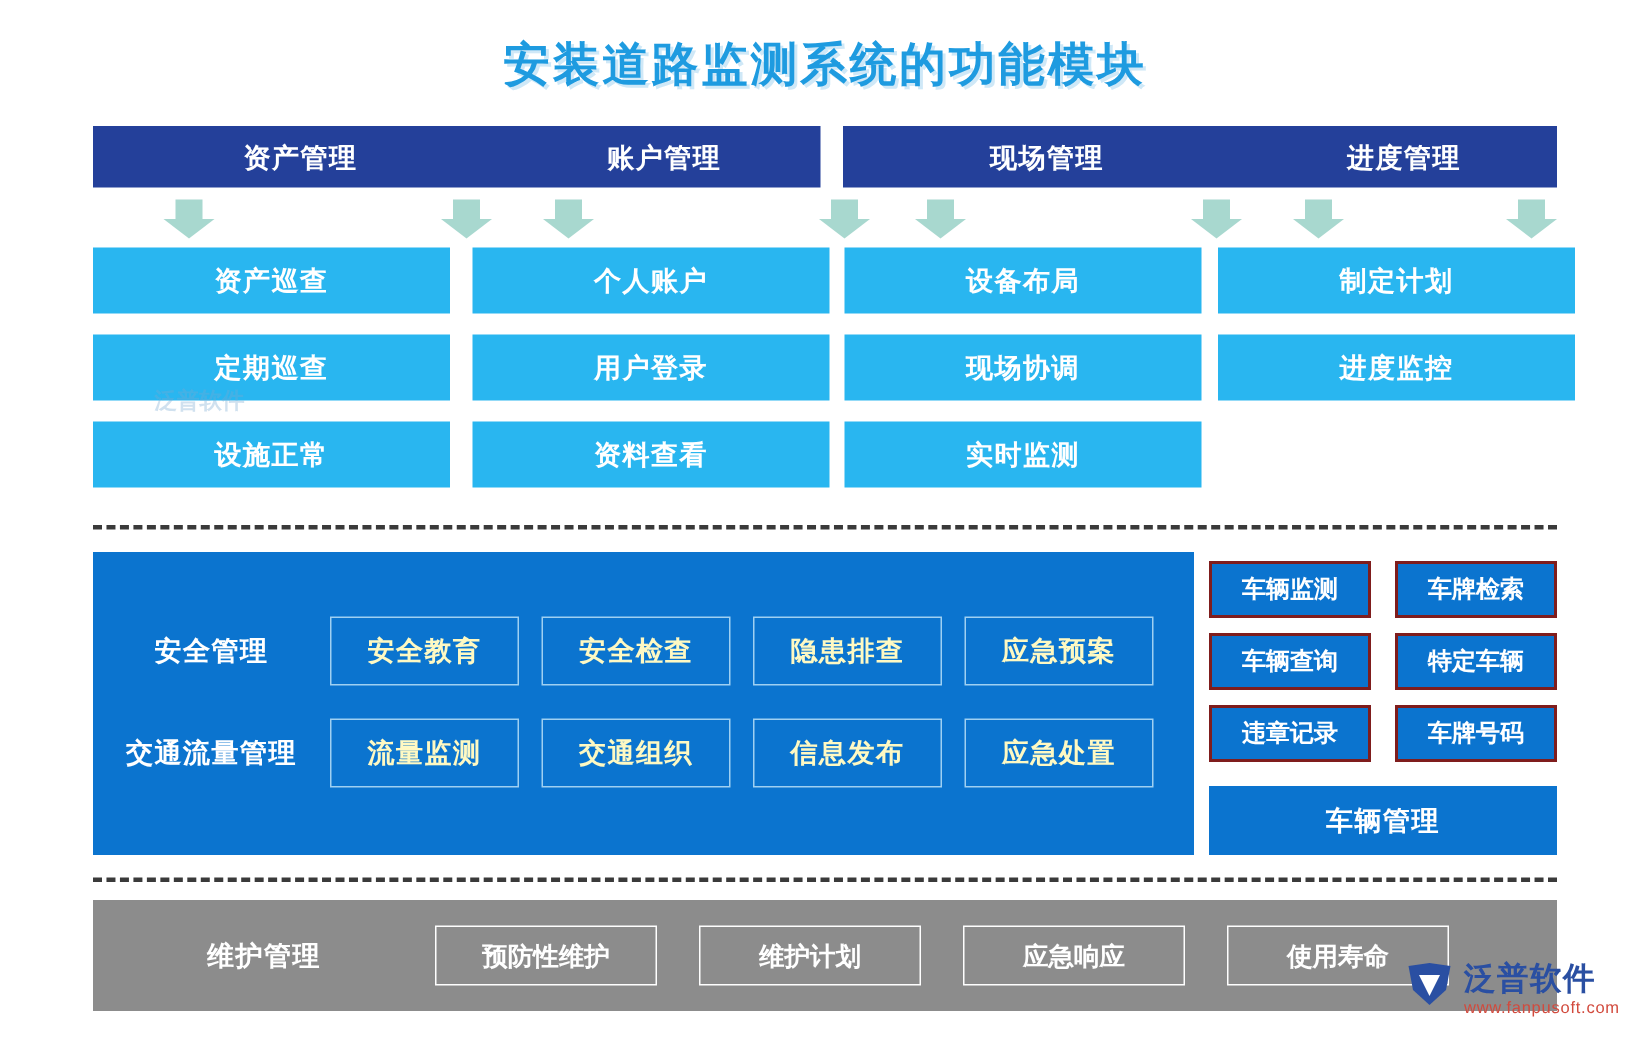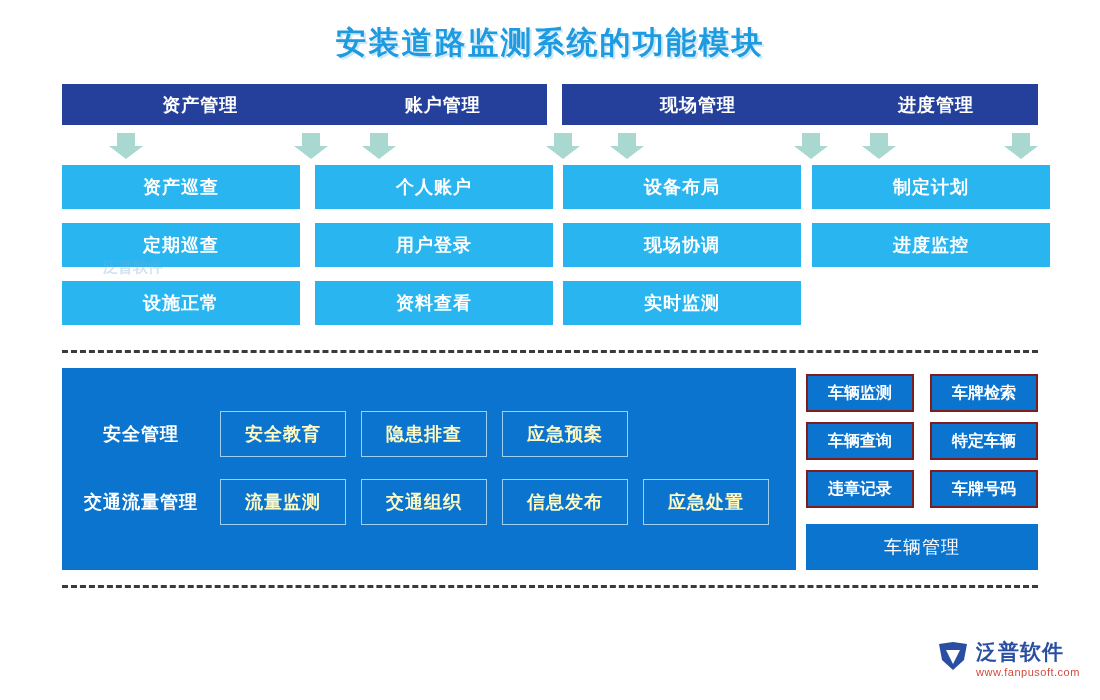--- a/index.html
+++ b/index.html
@@ -202,21 +202,21 @@
   }
   .veh-footer {
     position: absolute;
     left: 0;
     top: 156px;
     width: 232px;
     height: 46px;
     background: #0b74cf;
     color: #ffffff;
     font-size: 18px;
-    font-weight: normal;
+    font-weight: bold;
     display: flex;
     align-items: center;
     justify-content: center;
     letter-spacing: 1px;
   }
 
   
   .bot-panel {
     position: absolute;
     top: 600px;
@@ -367,20 +367,21 @@
   </div>
 
   <div class="watermark">泛普软件</div>
 
   <div class="dashed" style="top:350px"></div>
 
   <div class="mid-panel">
     <div class="mid-row r1">
       <div class="mid-label">安全管理</div>
       <div class="mid-box">安全教育</div>
+      <div class="mid-box">安全检查</div>
       <div class="mid-box">隐患排查</div>
       <div class="mid-box">应急预案</div>
     </div>
     <div class="mid-row r2">
       <div class="mid-label">交通流量管理</div>
       <div class="mid-box">流量监测</div>
       <div class="mid-box">交通组织</div>
       <div class="mid-box">信息发布</div>
       <div class="mid-box">应急处置</div>
     </div>
@@ -393,20 +394,27 @@
       <div class="veh-box" style="left:0px;   top:54px">车辆查询</div>
       <div class="veh-box" style="left:124px; top:54px">特定车辆</div>
       <div class="veh-box" style="left:0px;   top:102px">违章记录</div>
       <div class="veh-box" style="left:124px; top:102px">车牌号码</div>
     </div>
     <div class="veh-footer">车辆管理</div>
   </div>
 
   <div class="dashed" style="top:585px"></div>
 
+  <div class="bot-panel">
+    <div class="bot-label">维护管理</div>
+    <div class="bot-box">预防性维护</div>
+    <div class="bot-box">维护计划</div>
+    <div class="bot-box">应急响应</div>
+    <div class="bot-box">使用寿命</div>
+  </div>
 
   <div class="logo">
     <svg class="logo-mark" viewBox="0 0 34 32">
       <path d="M3 4 L17 2 L31 4 L28 20 L17 30 L6 20 Z" fill="#2a4fa2"></path>
       <path d="M10 10 L24 10 L17 24 Z" fill="#ffffff"></path>
     </svg>
     <div class="logo-text">泛普软件</div>
     <div class="logo-sub">www.fanpusoft.com</div>
   </div>
 

